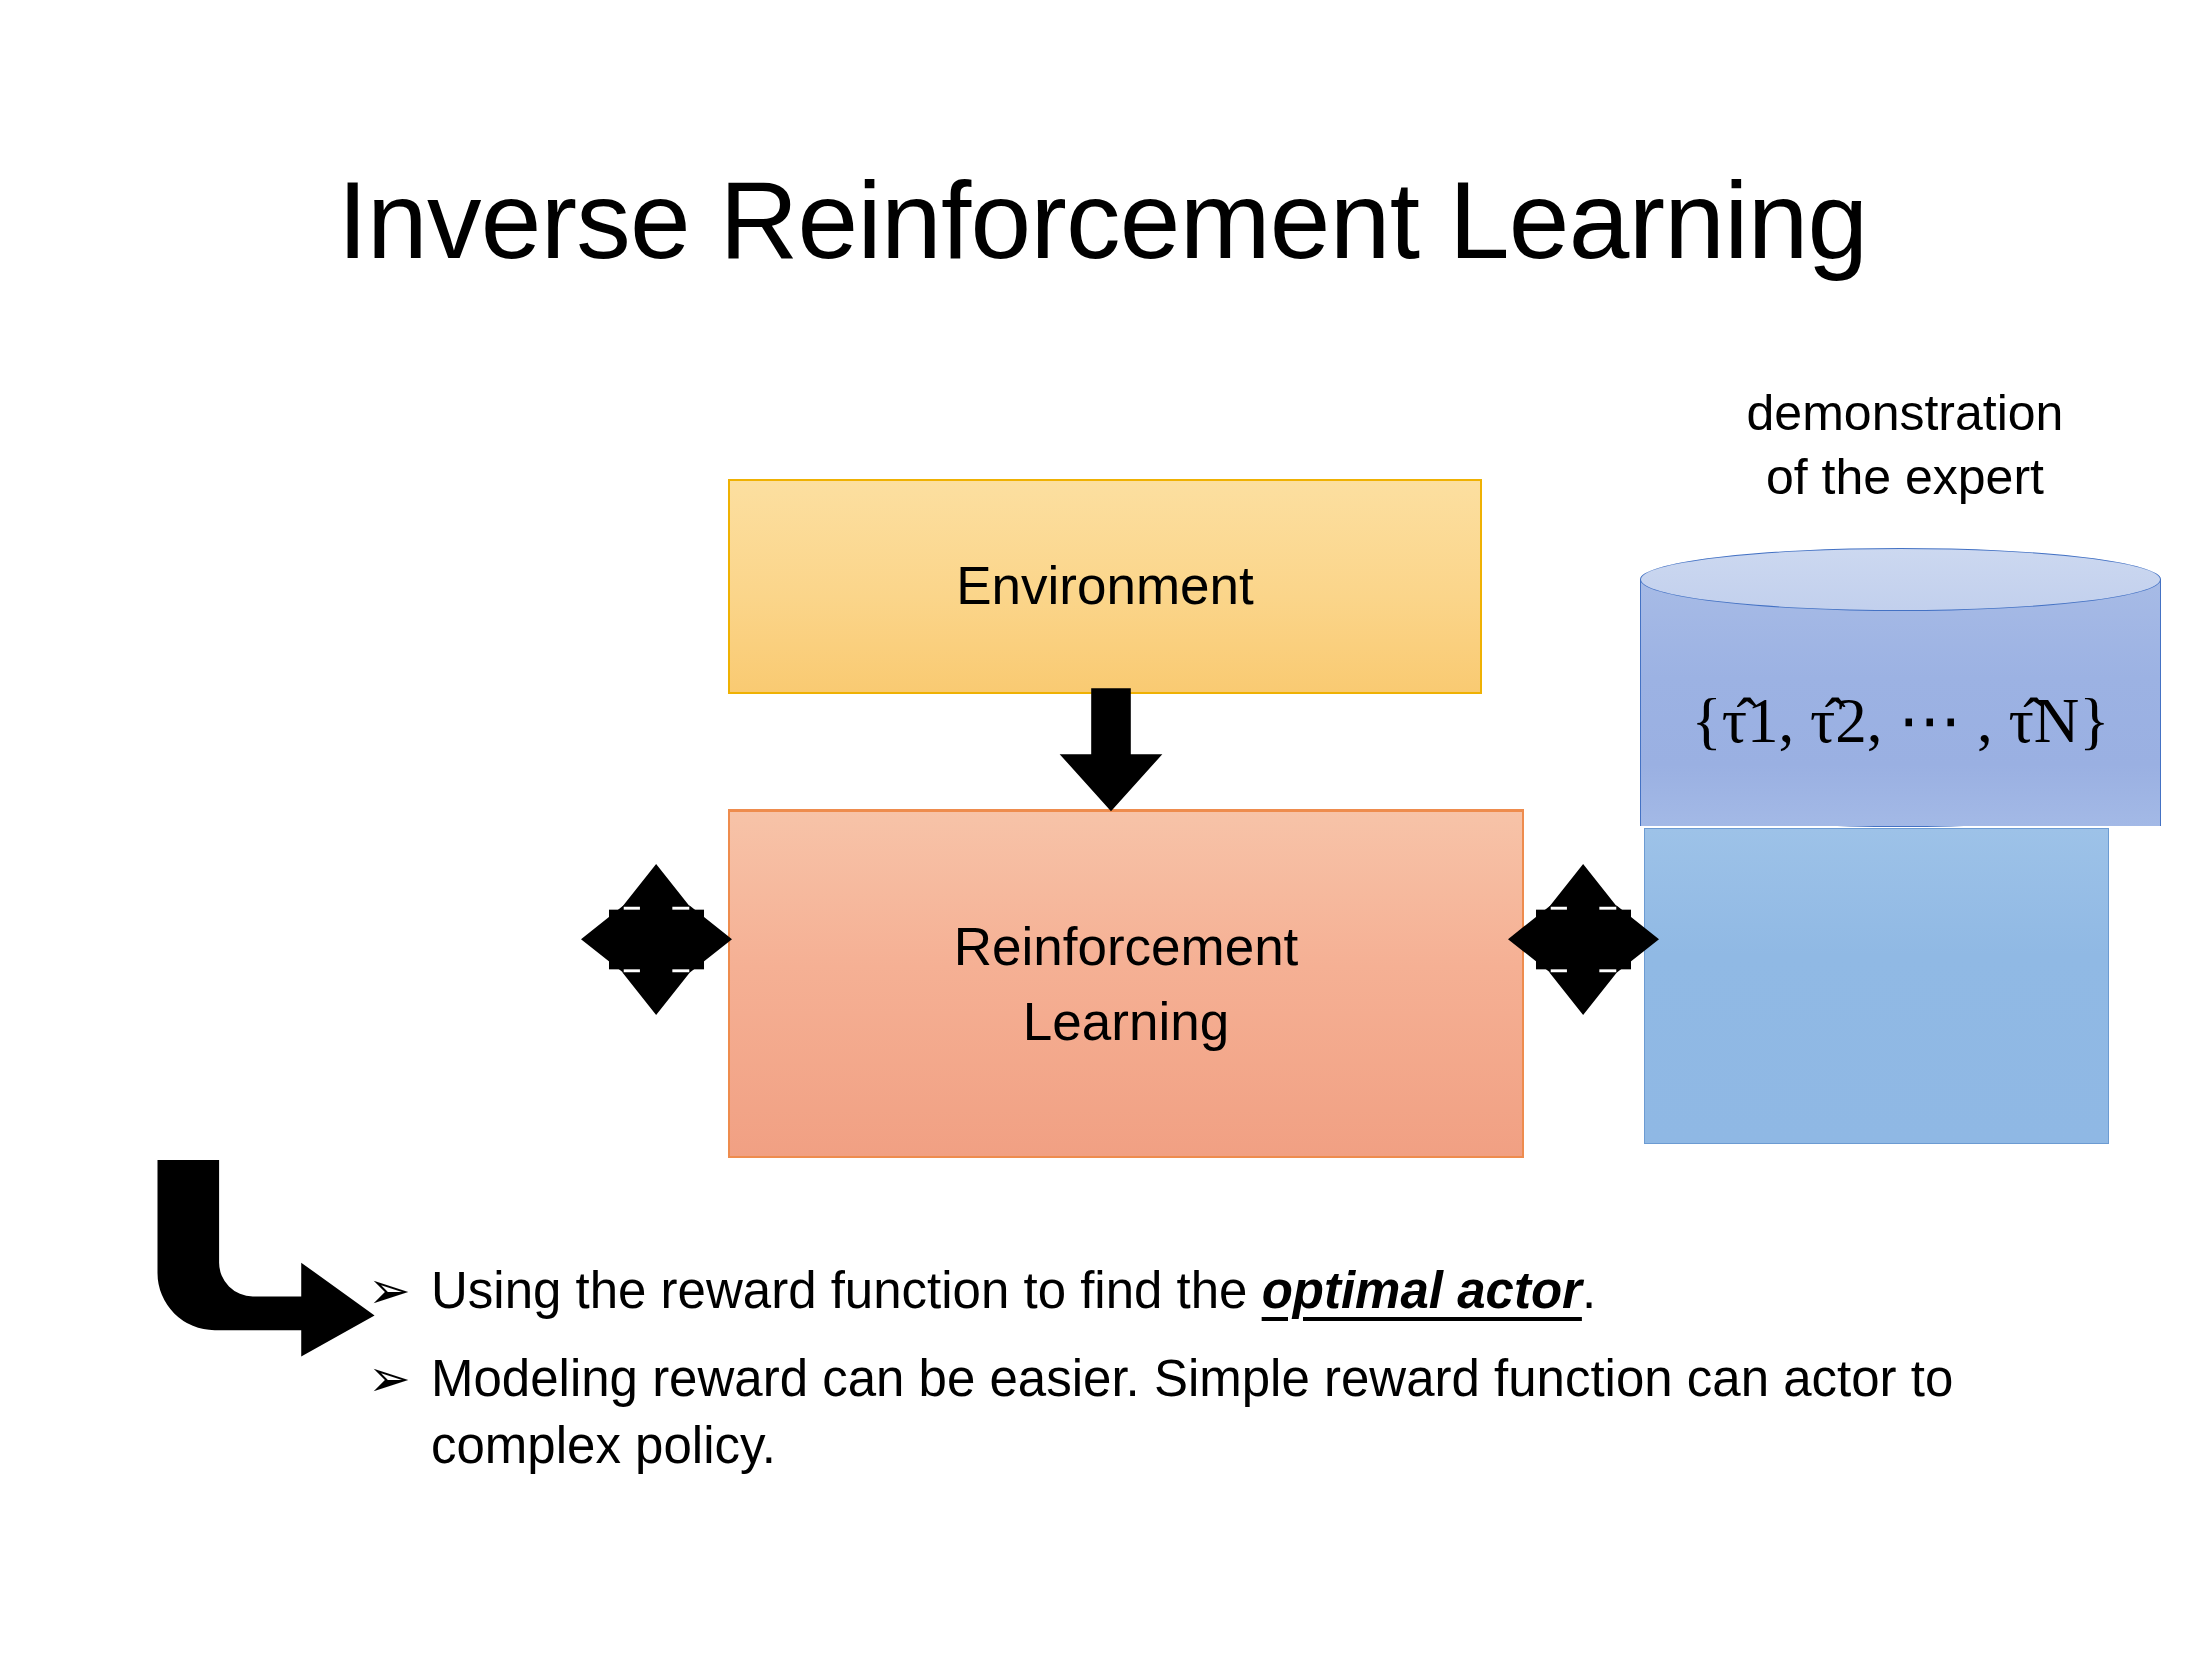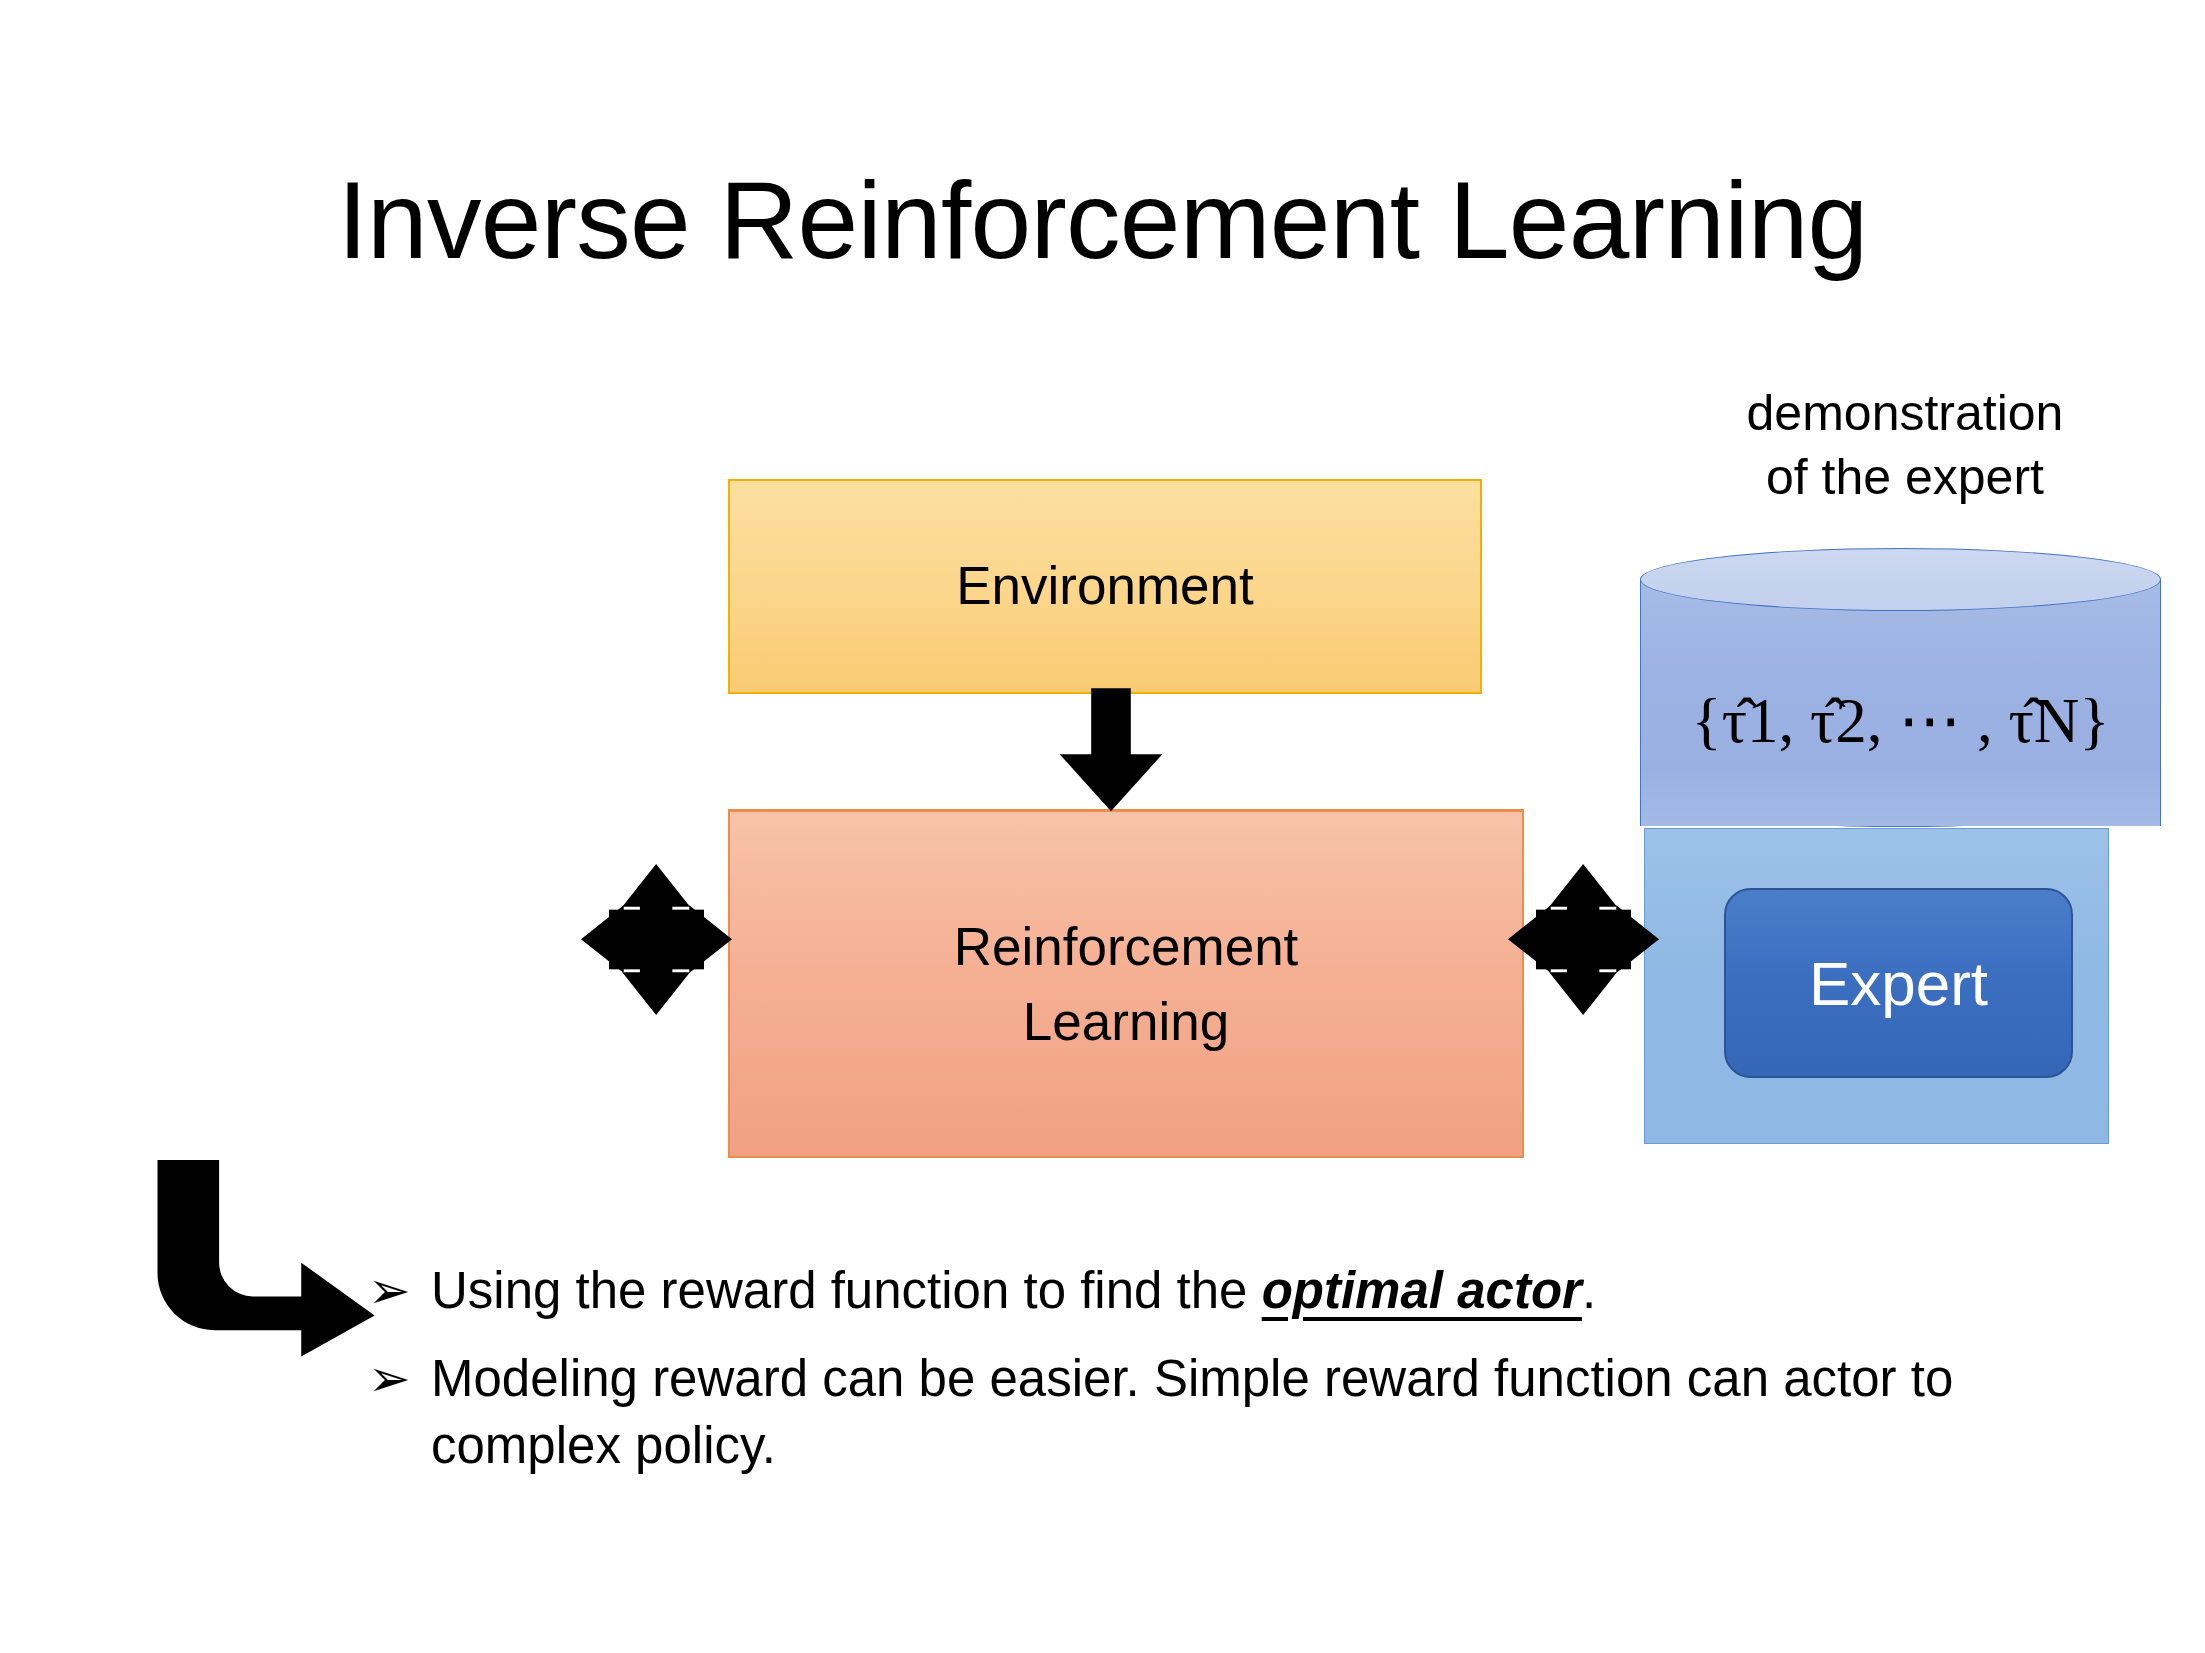--- a/index.html
+++ b/index.html
@@ -219,23 +219,20 @@
 
   <div id="title">Inverse Reinforcement Learning</div>
 
   <div id="demo-caption">
     <div>demonstration</div>
     <div>of the expert</div>
   </div>
 
   <div id="expert-panel"></div>
 
-  <div id="expert-button">
-    <span>Expert</span>
-  </div>
 
   <div id="cylinder">
     <div id="cyl-bottom"></div>
     <div id="cyl-body"></div>
     <div id="cyl-top"></div>
     <div id="cyl-label">{τ̂1, τ̂2, ⋯ , τ̂N}</div>
   </div>
 
   <div id="rl-box" class="box">
     <span class="box-text">

